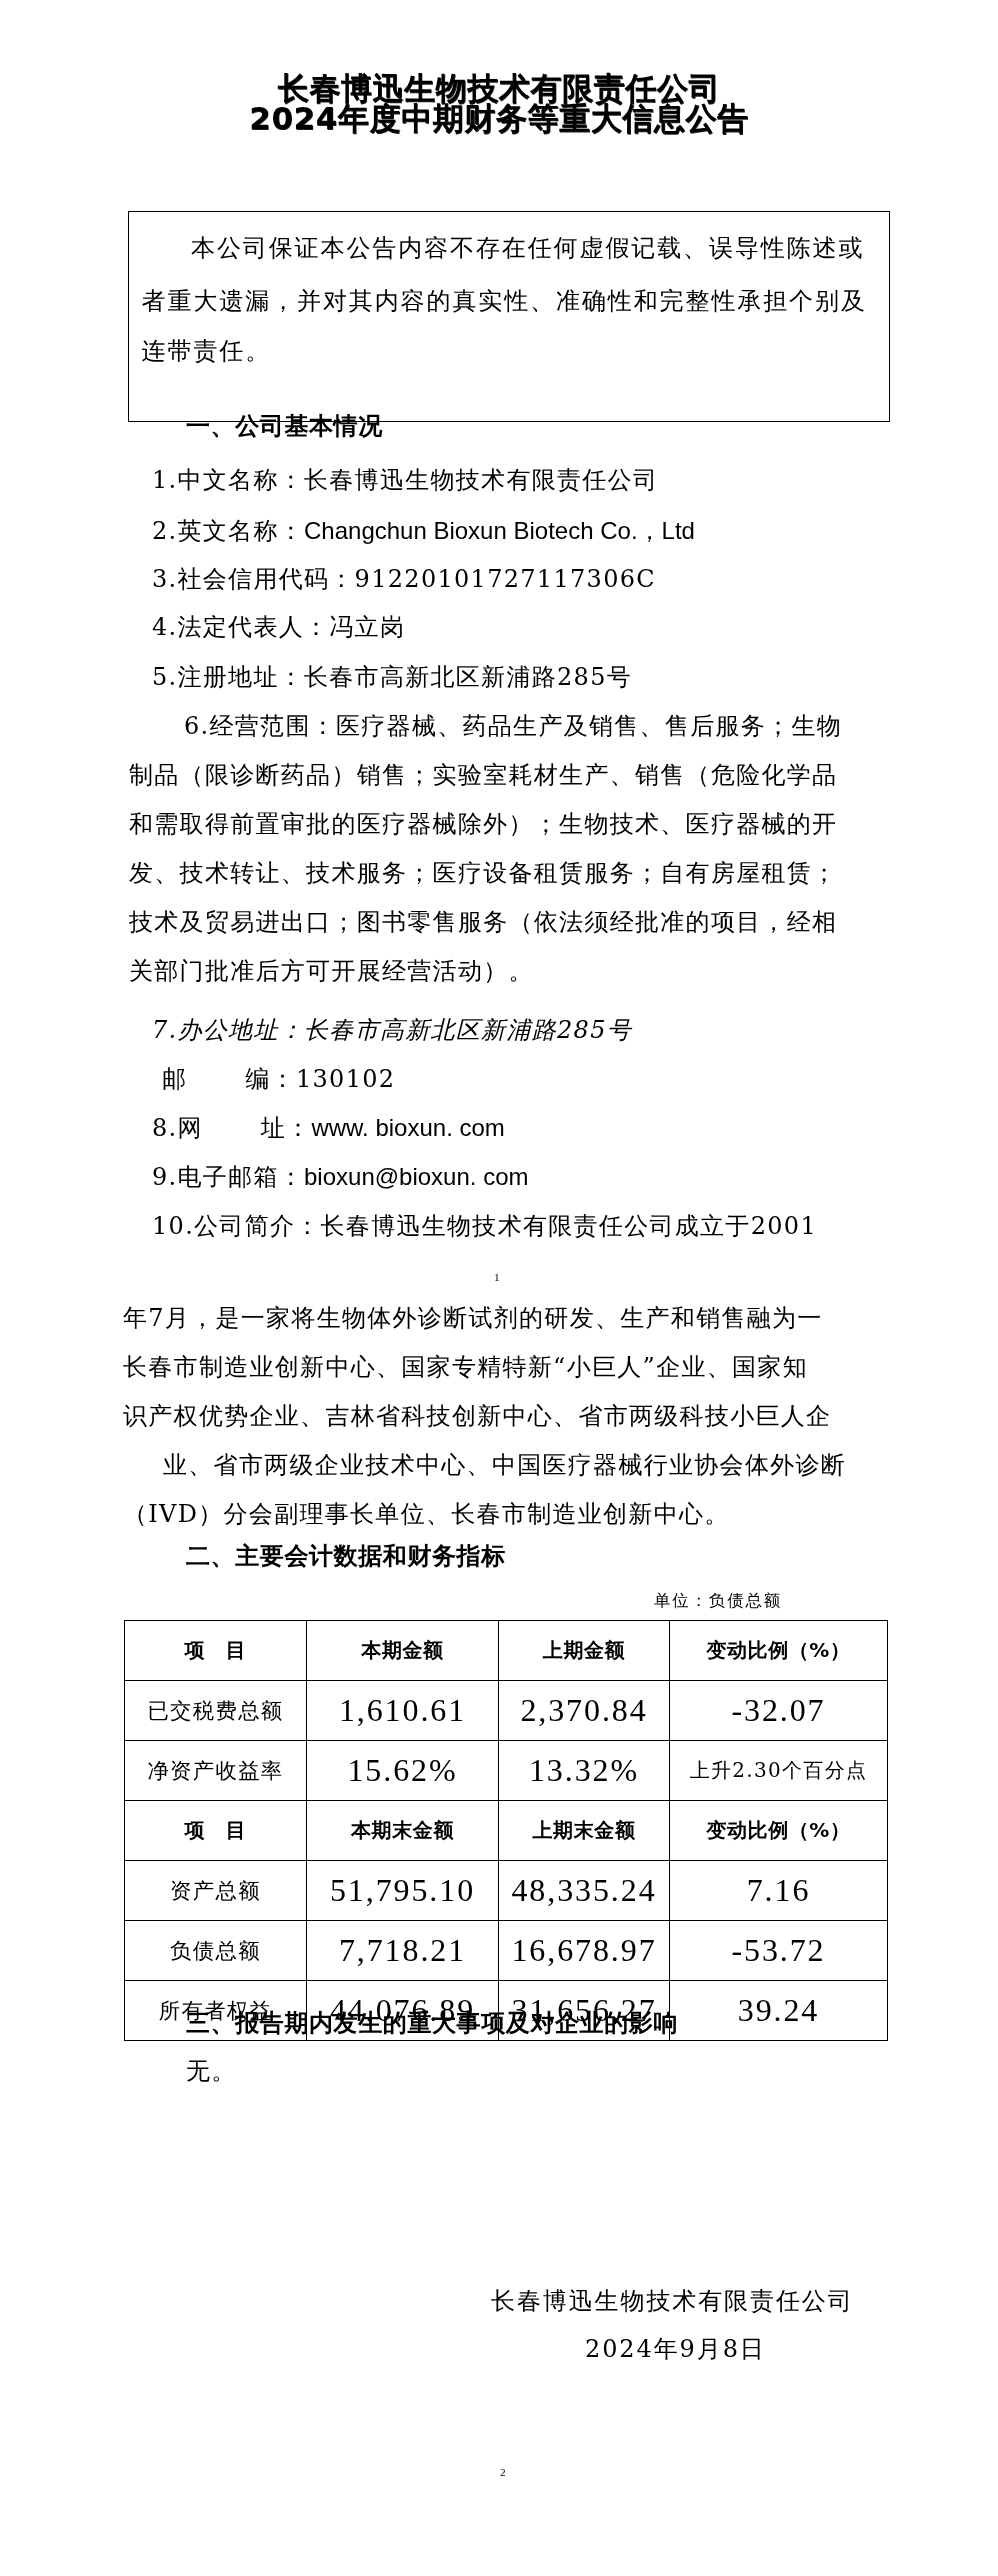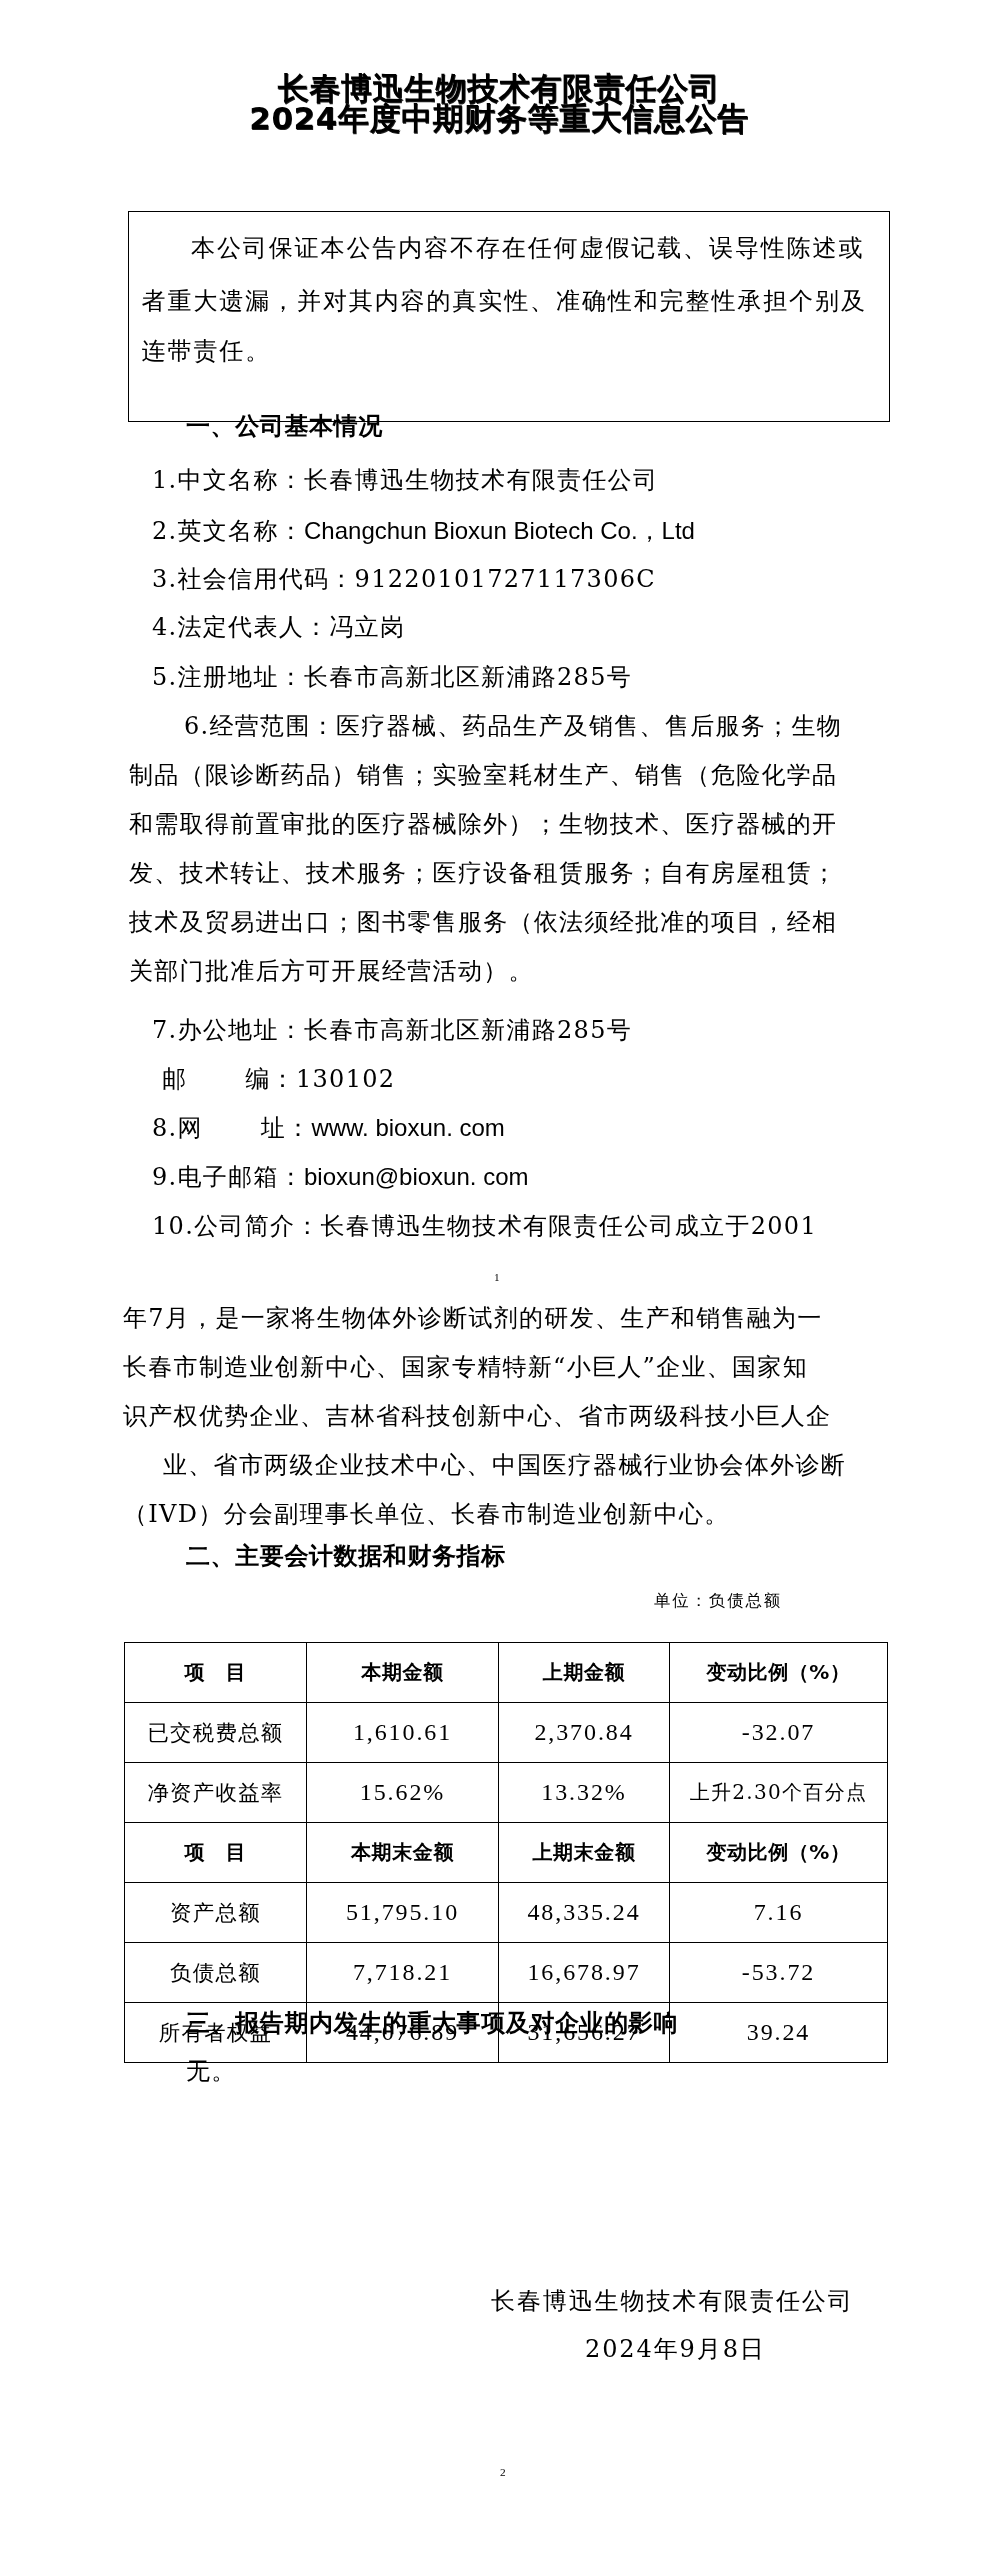--- a/index.html
+++ b/index.html
@@ -79,40 +79,39 @@
       font-size: 16.4px;
       letter-spacing: 1.9px;
       white-space: nowrap;
     }
     table.fin {
       position: absolute;
       left: 124px; top: 1620px;
       width: 764px;
       border-collapse: collapse;
       table-layout: fixed;
-      margin-top: 22px;
     }
     table.fin td {
       border: 1.3px solid #000;
       height: 59px;
       text-align: center;
       vertical-align: middle;
       font-size: 21.4px;
       letter-spacing: 1.3px;
       padding: 0;
     }
     table.fin td.hdr {
       font-family: "DejaVu Sans", "Liberation Sans", sans-serif;
       font-weight: bold;
       font-size: 20px;
       letter-spacing: 0.6px;
     }
     table.fin td.num {
       font-family: "Liberation Serif", "DejaVu Serif", serif;
-      font-size: 24px;
+      font-size: 32px;
       letter-spacing: 1.9px;
     }
     table.fin td.mixed {
       font-size: 20px;
       letter-spacing: 1.3px;
     }
     .col-item  { width: 182px; }
     .col-cur   { width: 192px; }
     .col-prev  { width: 171px; }
     .col-chg   { width: 218px; }
@@ -155,21 +154,21 @@
   <span>5.注册地址：</span><span>长春市高新北区新浦路285号</span>
 </div>
 
 <div class="line" style="left:152px; top:710px;margin-left:32px;">6.经营范围：医疗器械、药品生产及销售、售后服务；生物</div>
 <div class="line" style="left:129px; top:759px;">制品（限诊断药品）销售；实验室耗材生产、销售（危险化学品</div>
 <div class="line" style="left:129px; top:808px;">和需取得前置审批的医疗器械除外）；生物技术、医疗器械的开</div>
 <div class="line" style="left:129px; top:857px;">发、技术转让、技术服务；医疗设备租赁服务；自有房屋租赁；</div>
 <div class="line" style="left:129px; top:906px;">技术及贸易进出口；图书零售服务（依法须经批准的项目，经相</div>
 <div class="line" style="left:129px; top:955px;">关部门批准后方可开展经营活动）。</div>
 
-<div class="line" style="left:152px; top:1014px;">
+<div class="line" style="left:152px; top:1014px;font-style:italic;">
   <span>7.办公地址：</span><span>长春市高新北区新浦路285号</span>
 </div>
 <div class="line" style="left:162px; top:1063px;">
   <span>邮</span><span style="display:inline-block; width:58px;"></span><span>编：</span><span>130102</span>
 </div>
 <div class="line" style="left:152px; top:1112px;">
   <span>8.网</span><span style="display:inline-block; width:58px;"></span><span>址：</span><span class="latin">www. bioxun. com</span>
 </div>
 <div class="line" style="left:152px; top:1161px;">
   <span>9.电子邮箱：</span><span class="latin">bioxun@bioxun. com</span>

